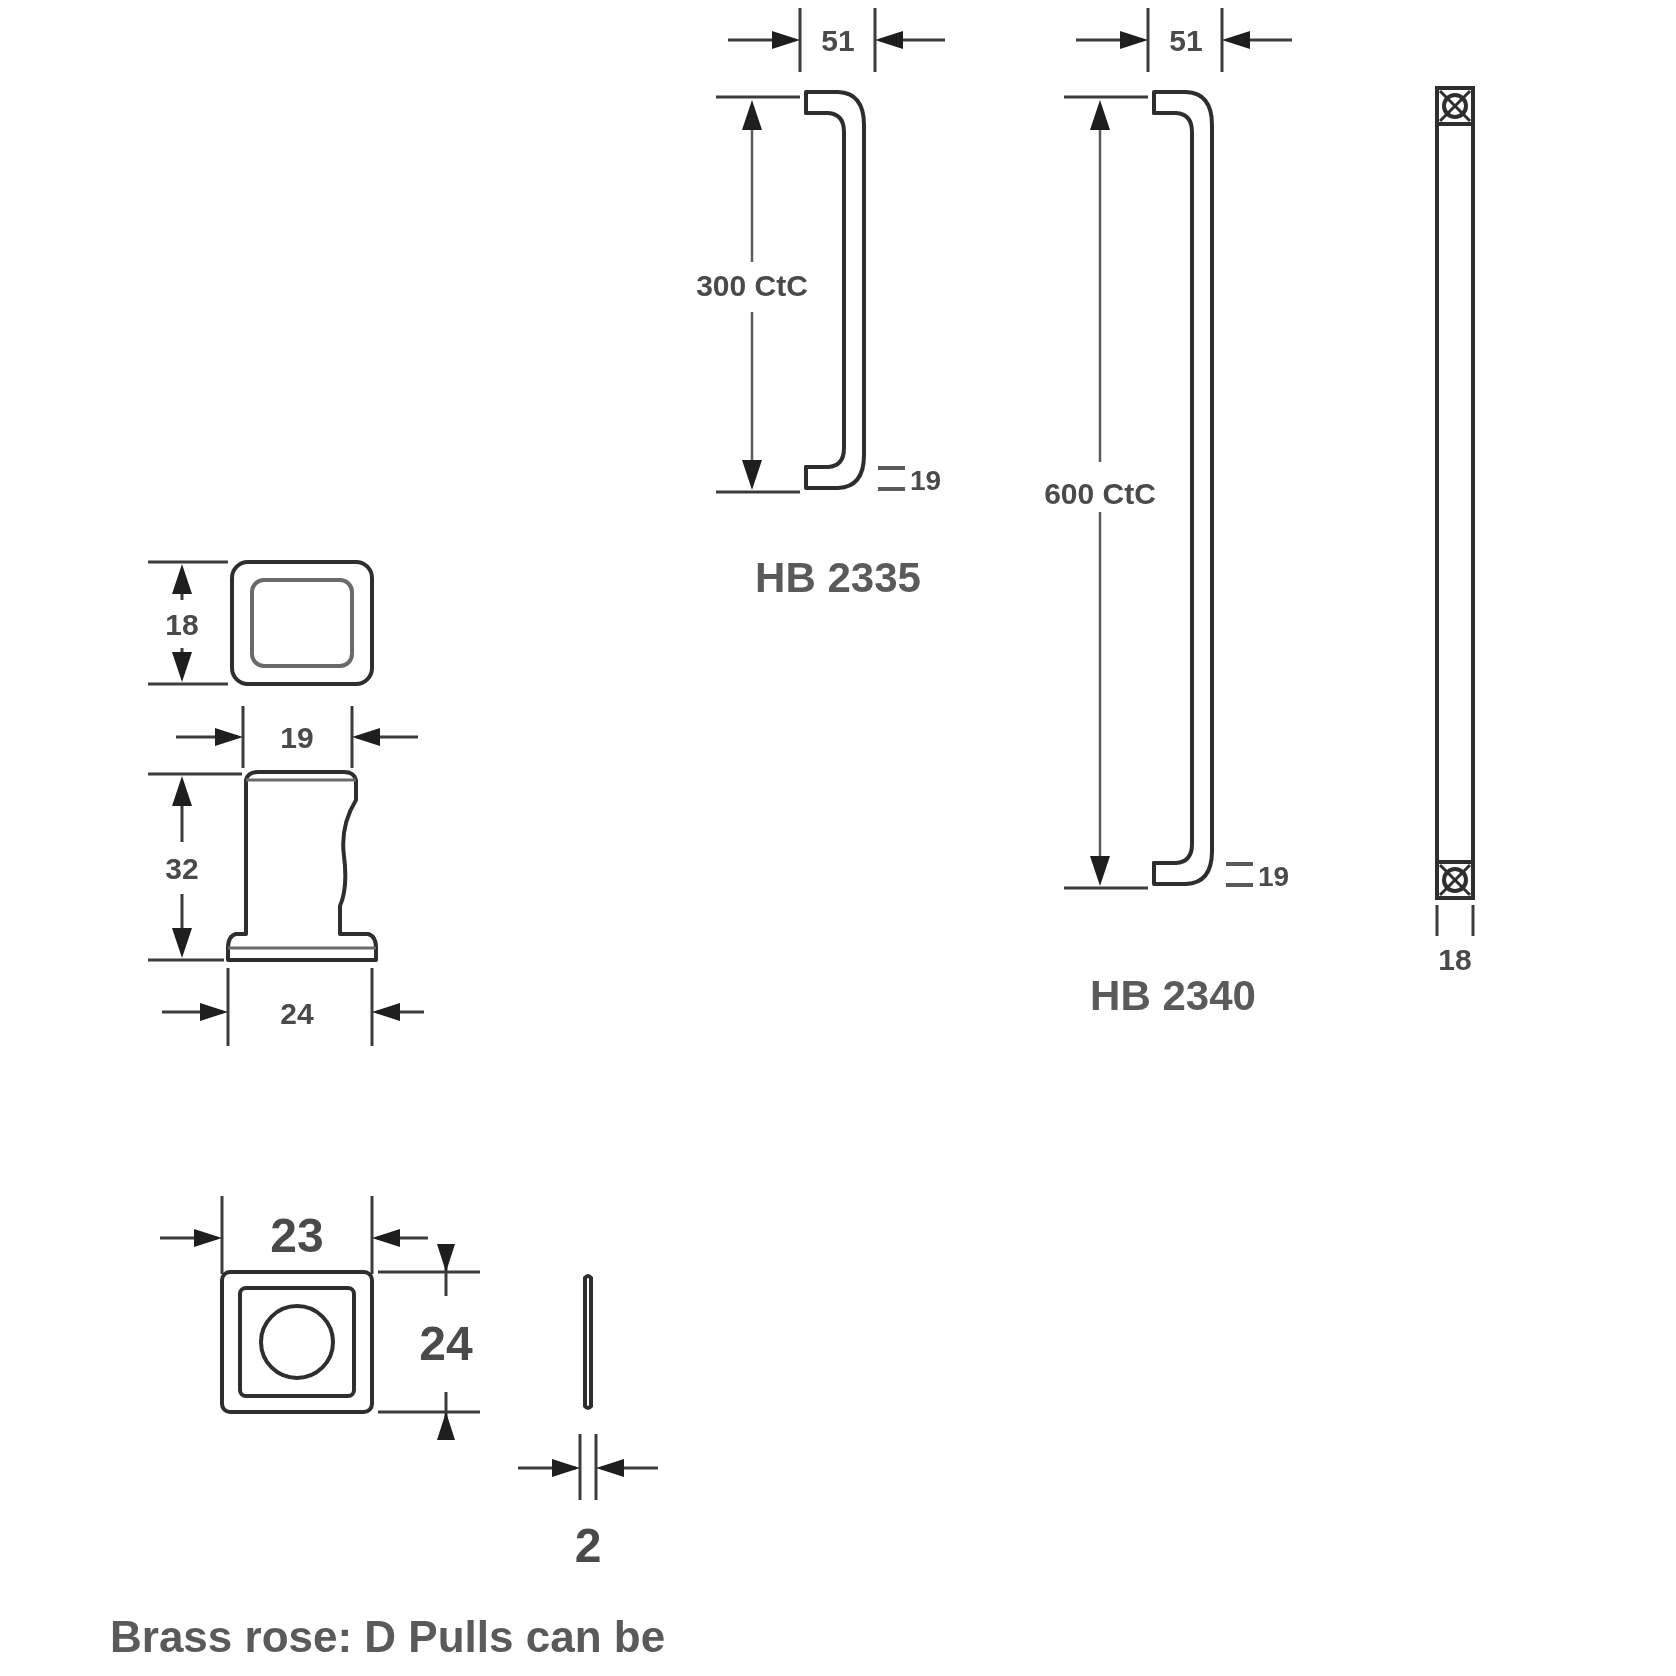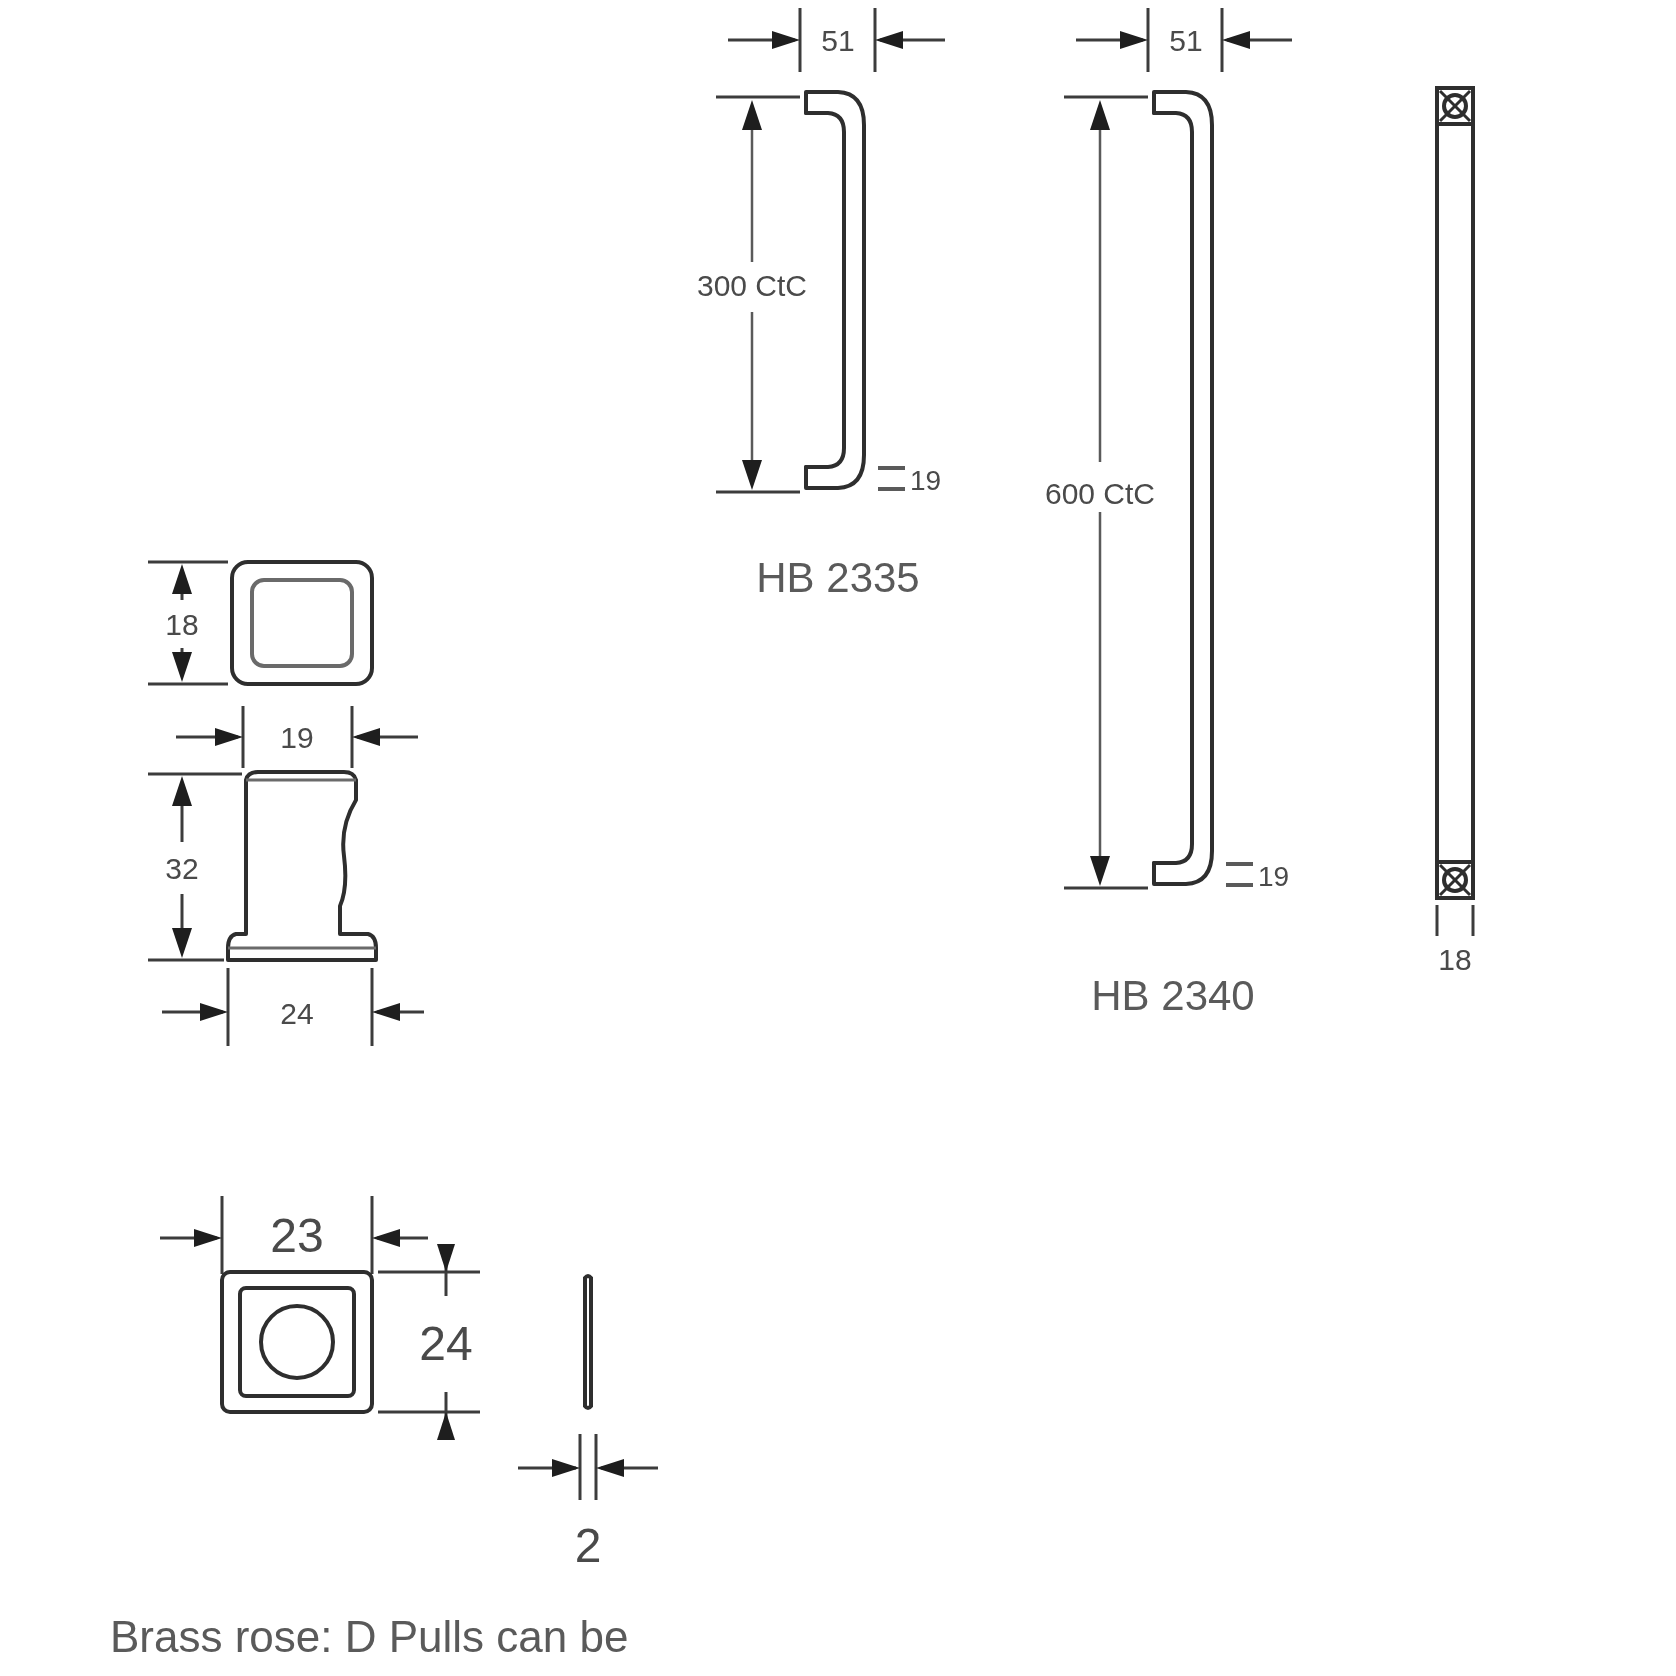--- a/index.html
+++ b/index.html
@@ -1,18 +1,18 @@
 <!DOCTYPE html>
 <html><head>
 <meta charset="utf-8">
 <style>
   html,body{margin:0;padding:0;background:#ffffff;}
   body{width:1676px;height:1676px;position:relative;overflow:hidden;
        font-family:"Liberation Sans", sans-serif;color:#3a3a3a;}
-  #stage{position:absolute;left:0;top:0;width:1676px;height:1676px;}
+  #stage{position:absolute;left:0;top:0;width:1676px;height:1676px;font-weight:bold;}
   svg.layer{position:absolute;left:0;top:0;width:1676px;height:1676px;}
   .dimtext{font-family:"Liberation Sans", sans-serif;fill:#4a4a4a;}
   .lbl{font-family:"Liberation Sans", sans-serif;fill:#5a5a5a;}
   text{white-space:pre;}
 </style>
 </head>
 <body>
 
 <div id="stage">
 

